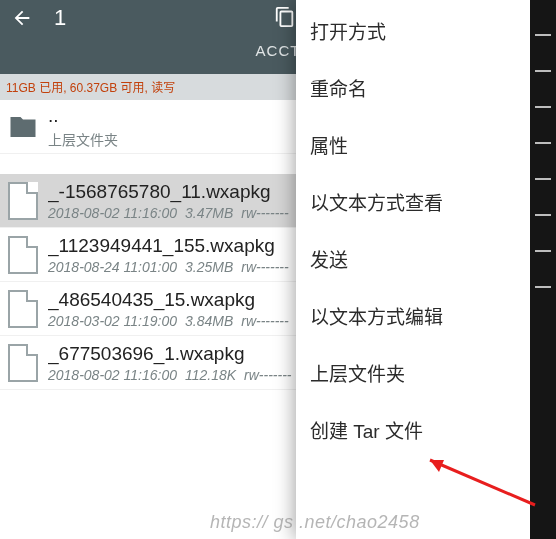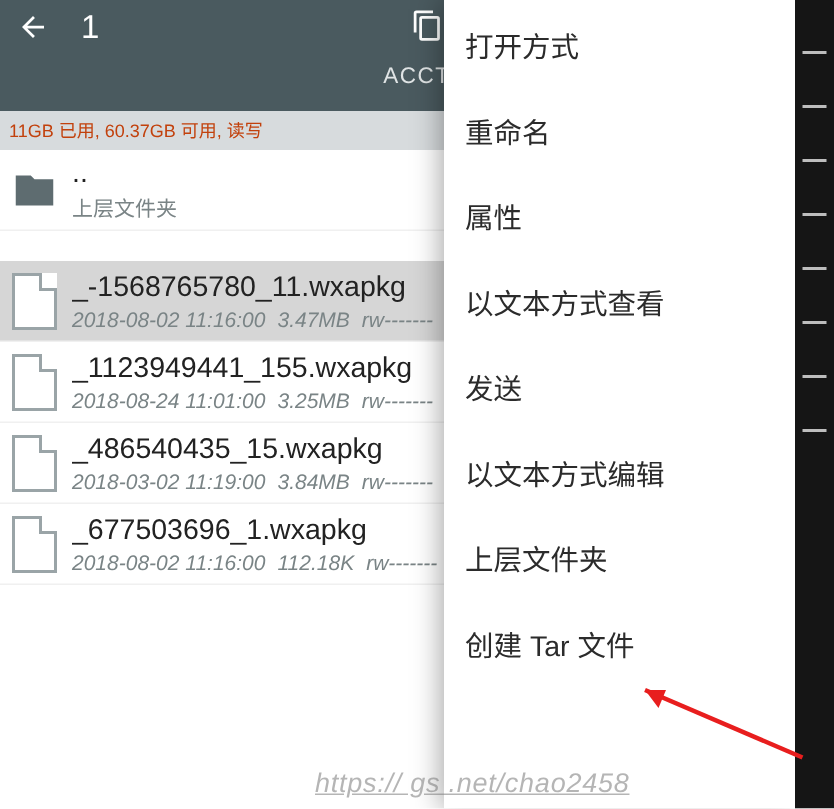--- a/index.html
+++ b/index.html
@@ -75,21 +75,20 @@
     position:absolute; top:0; right:0; width:26px; height:539px;
     background:#151515;
   }
   .side-strip .tick { width:16px; height:2px; background:#bdbdbd; margin:34px auto 0; }
   .watermark {
     position:absolute; bottom:6px; left:210px;
     color: rgba(120,120,120,0.55);
     font-size: 18px; font-style: italic;
     letter-spacing: 0.5px;
     pointer-events:none;
-    text-decoration:underline;
   }
   .arrow-annot {
     position:absolute;
     pointer-events:none;
   }
 </style>
 </head>
 <body>
 
 <div class="header">

